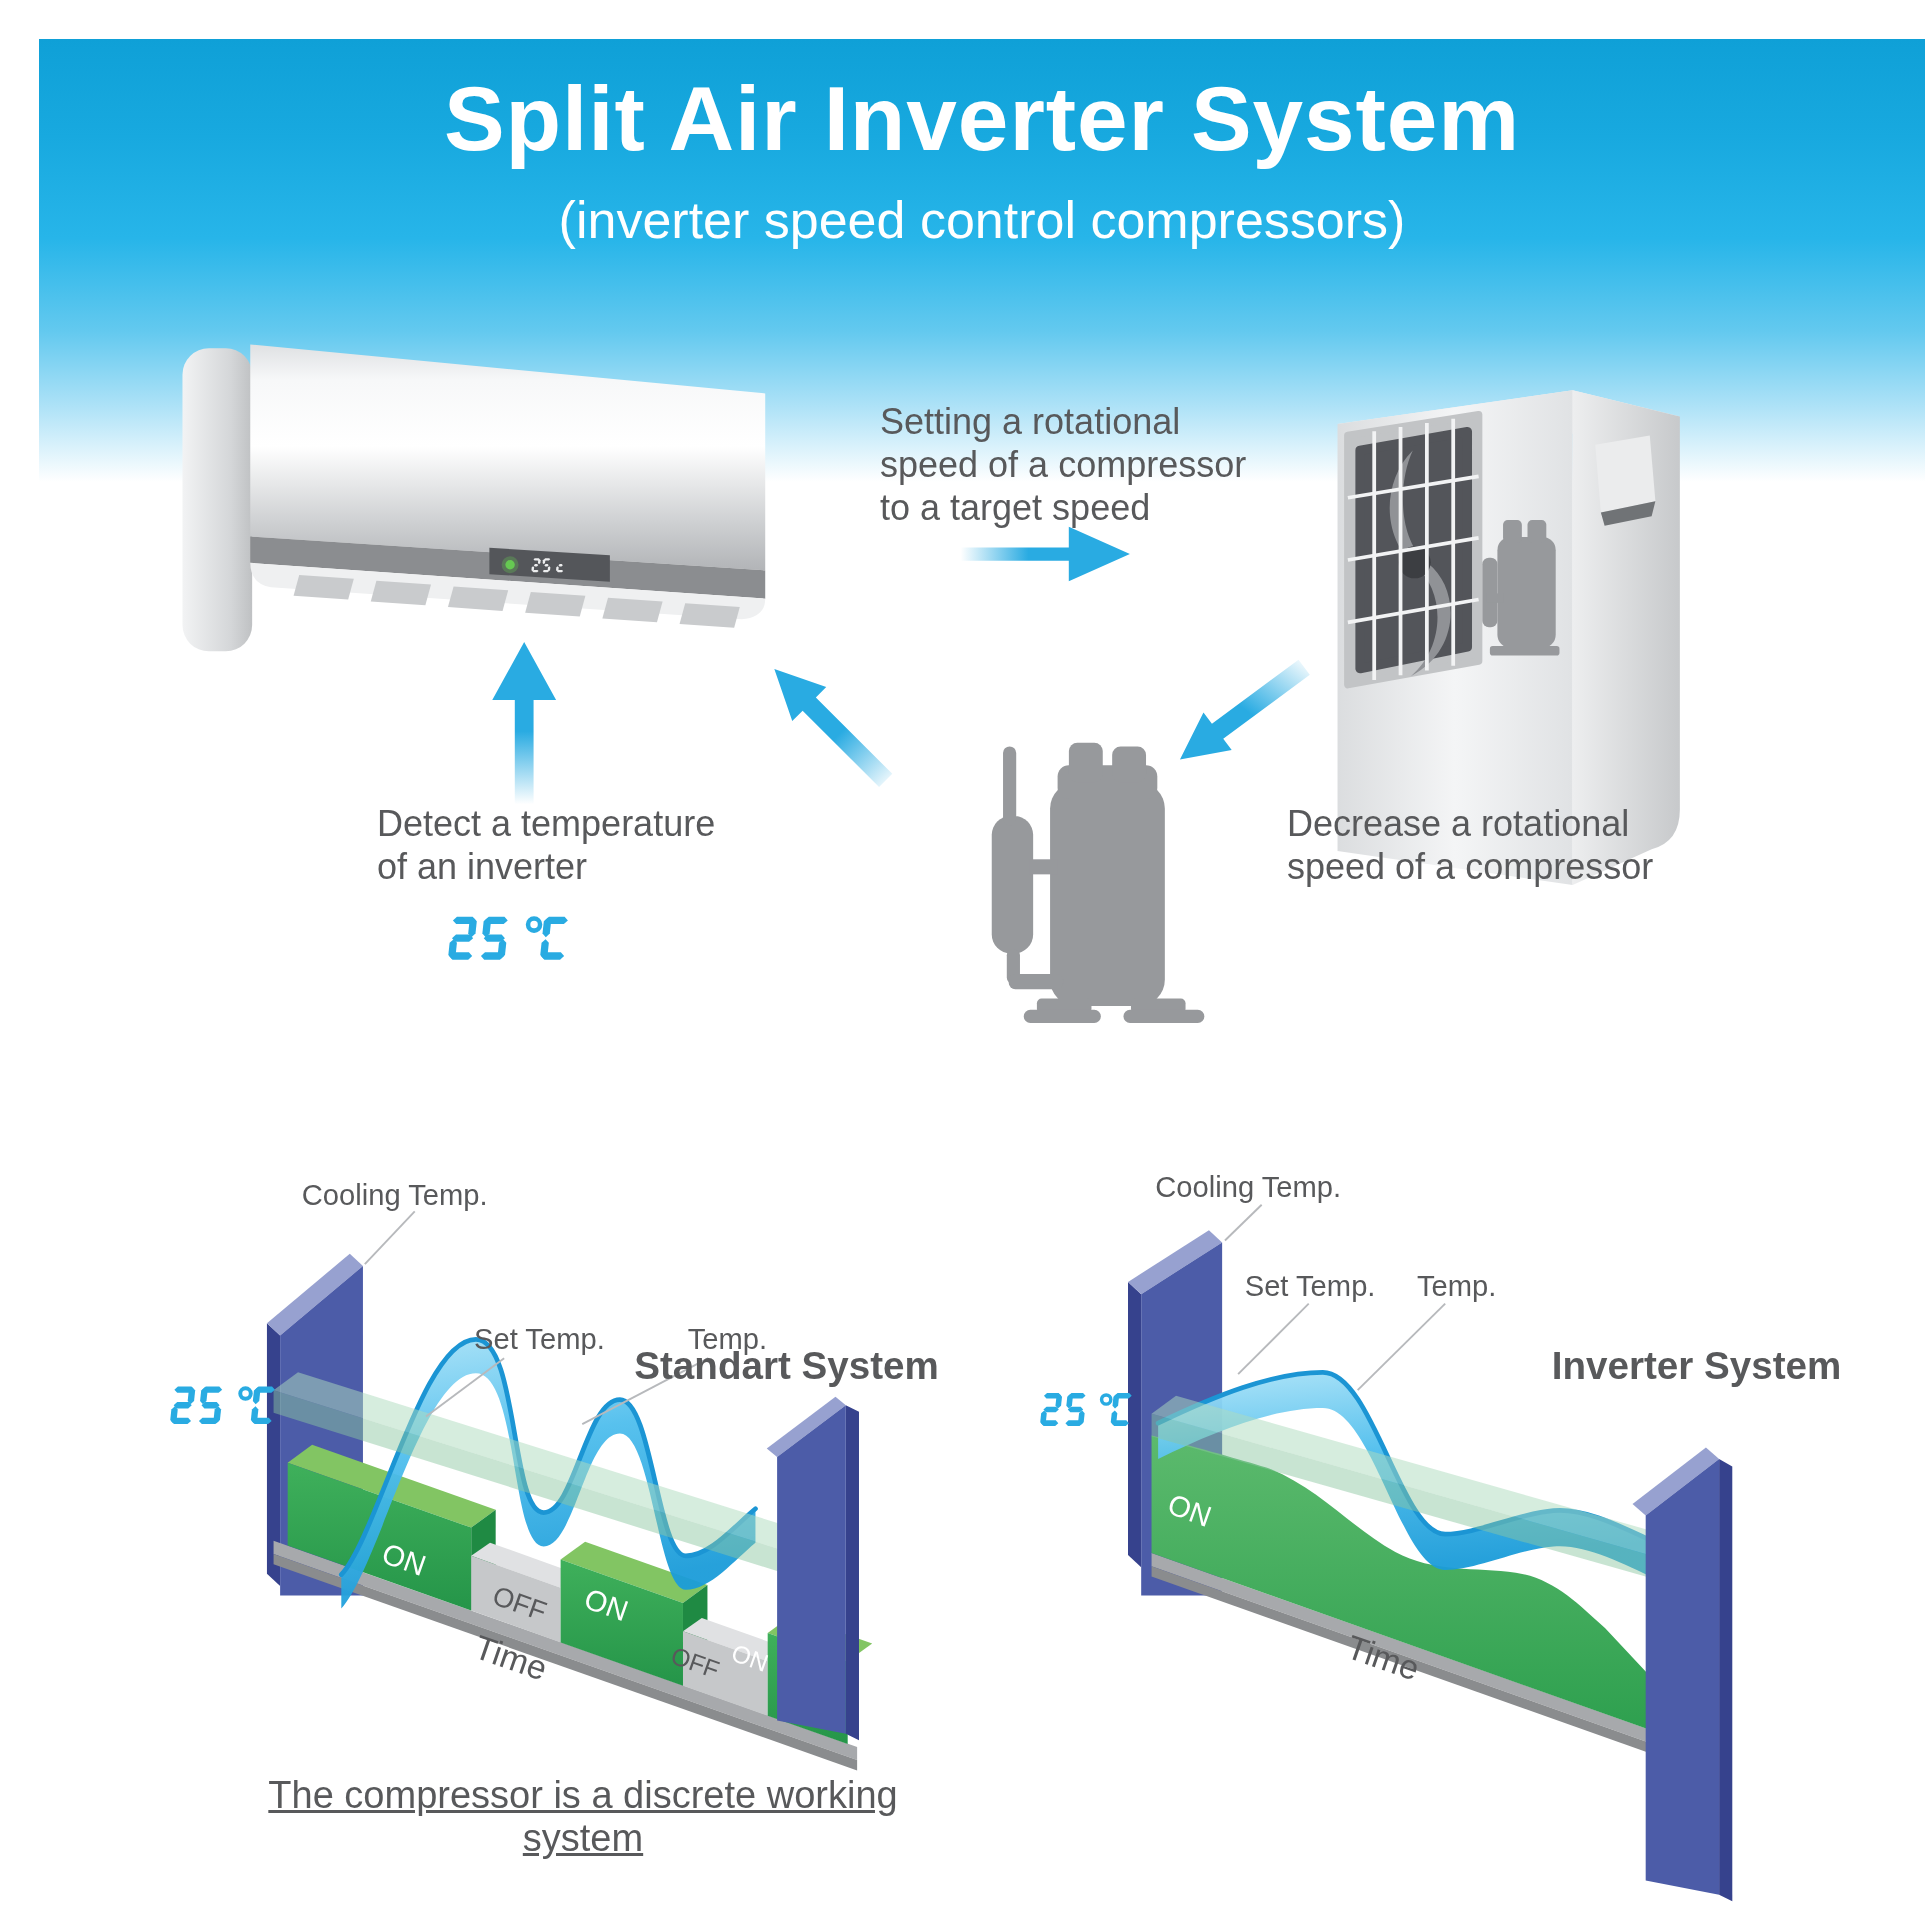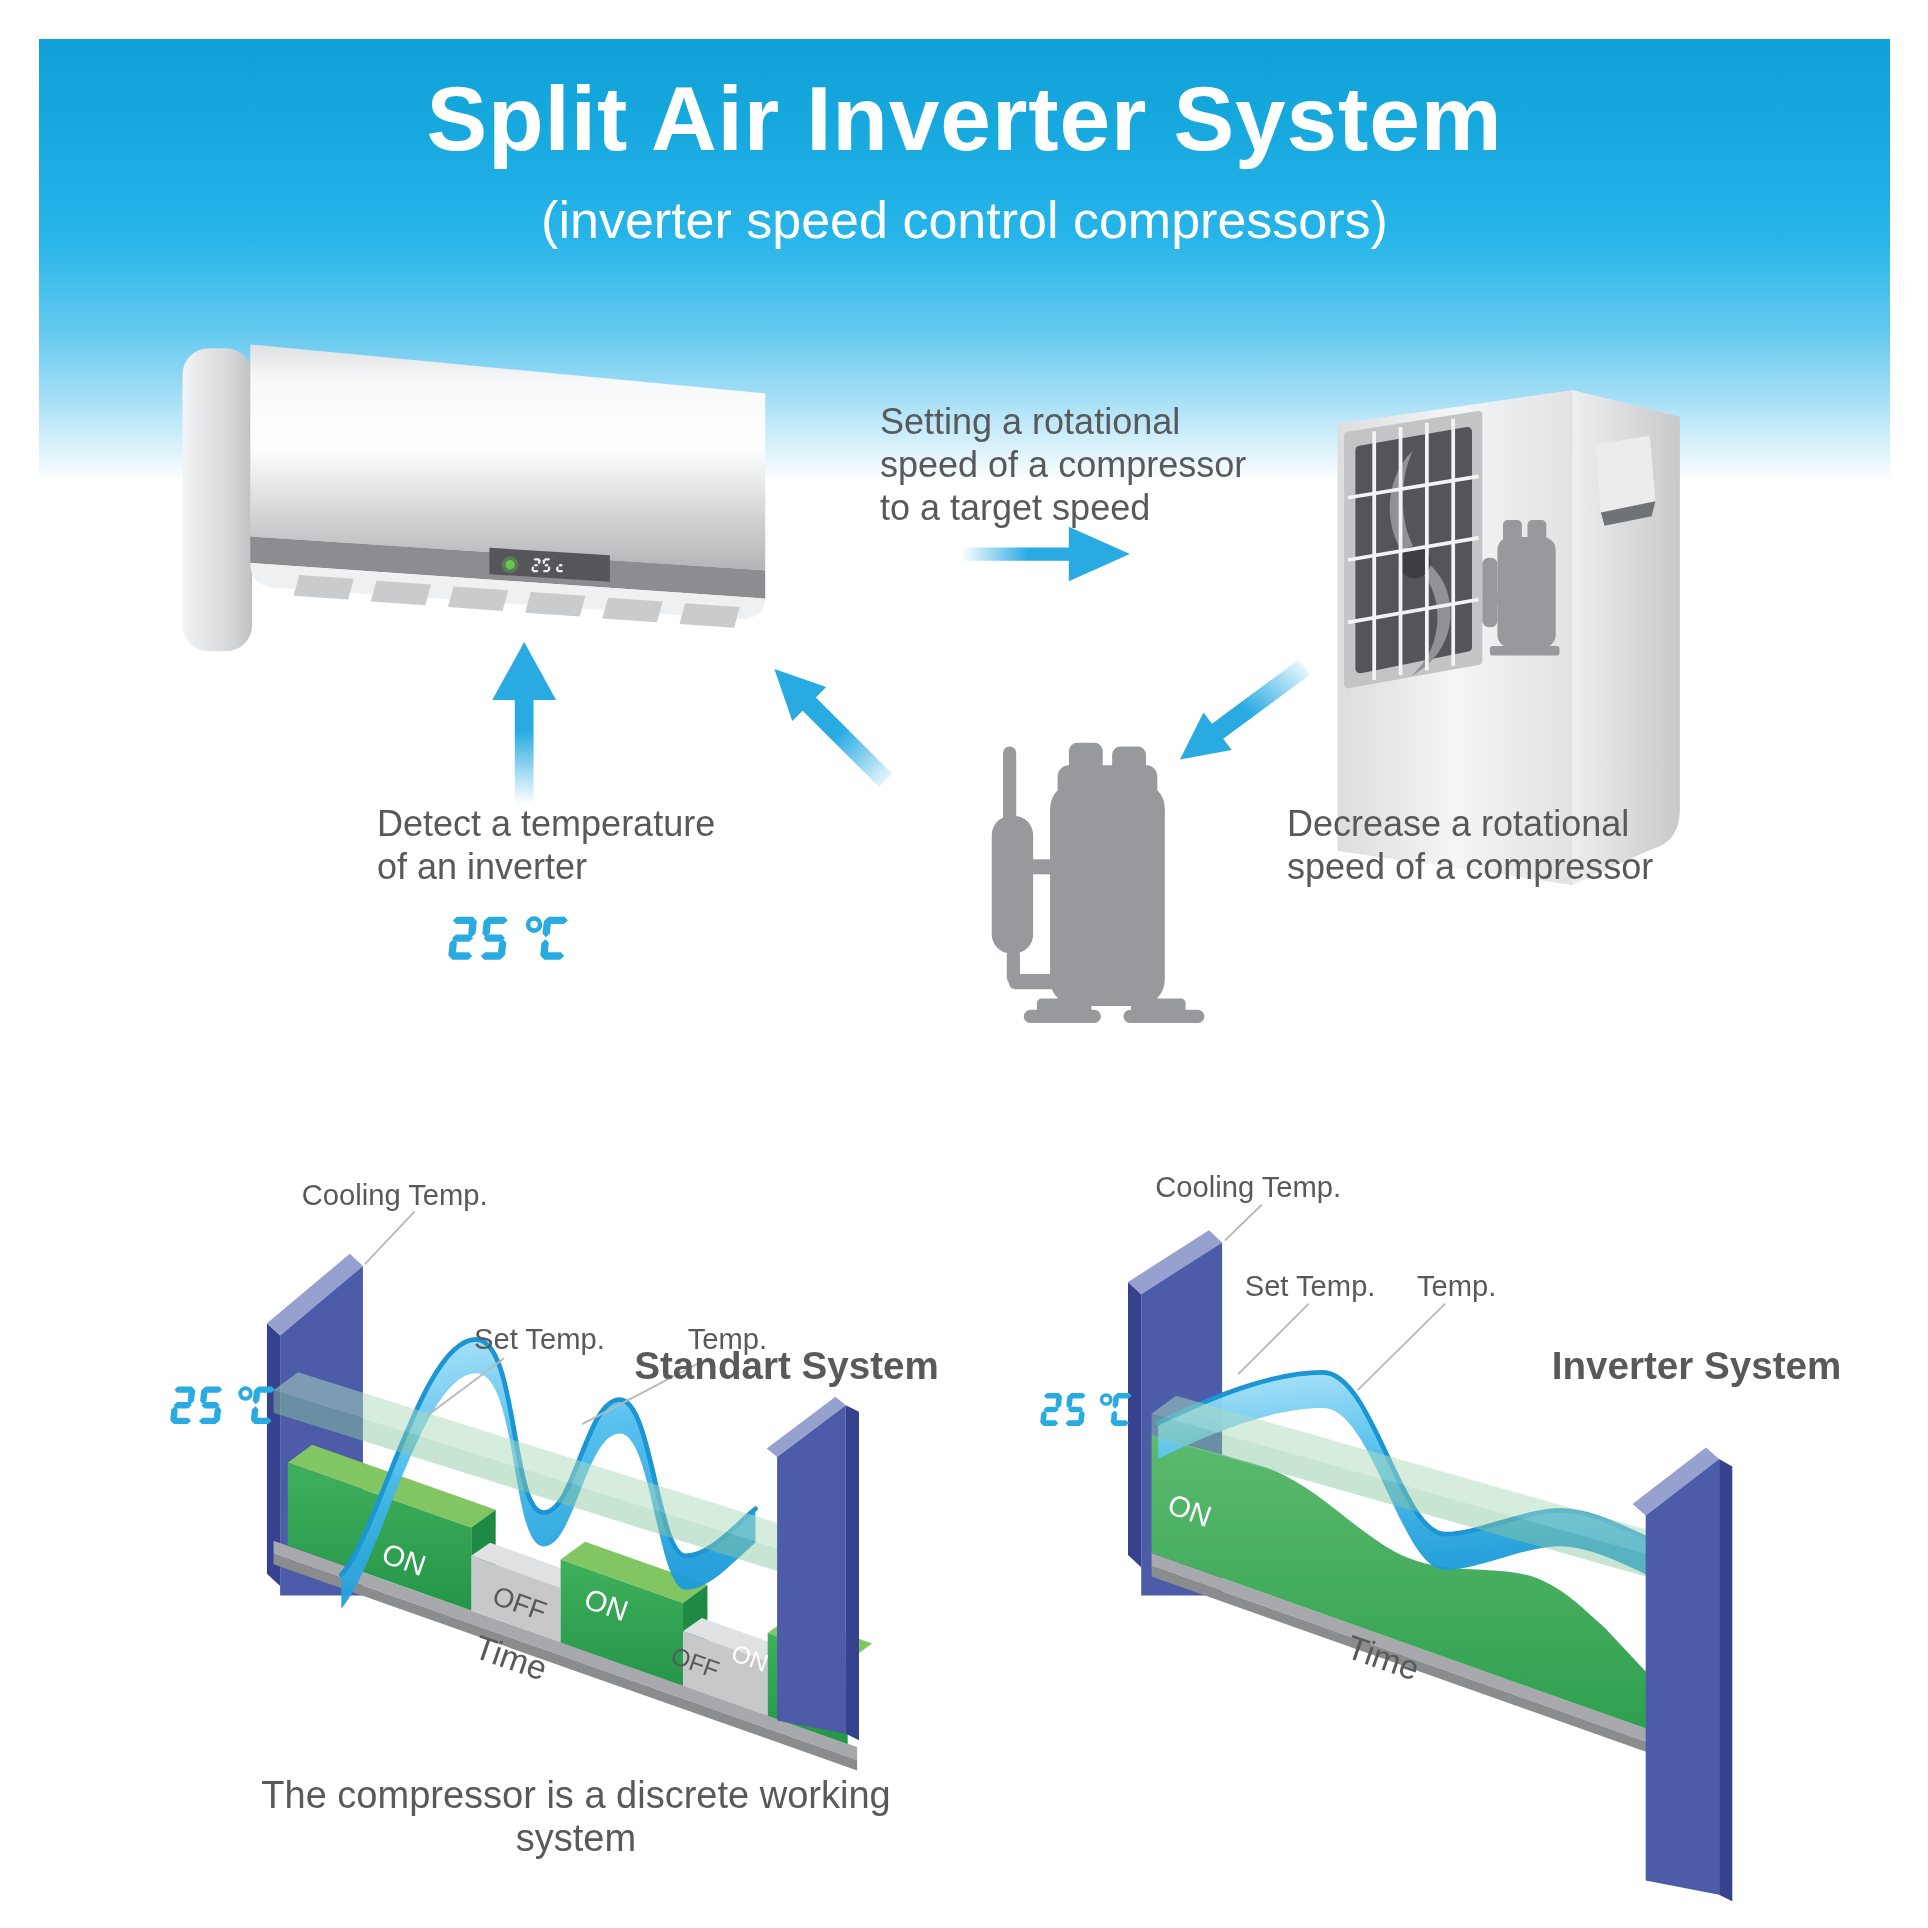--- a/index.html
+++ b/index.html
@@ -1,19 +1,19 @@
 <!DOCTYPE html>
 <html style="font-size:15px"><head>
 <meta charset="utf-8">
 <style>
   html,body{margin:0;padding:0;background:#fff;}
   .page{position:relative;width:1928px;height:1928px;background:#FFFFFF;overflow:hidden;
         font-family:"Liberation Sans","DejaVu Sans",sans-serif;}
   .hdr{position:absolute;left:39px;top:39px;width:1851px;height:443px;
-       background:linear-gradient(180deg,#0FA0D7 0%,#18A9DF 22%,#27B5E9 45%,#63C9EF 66%,#AEE2F7 83%,#FFFFFF 100%);}
+       background:linear-gradient(180deg,#0FA0D7 0%,#18A9DF 22%,#27B5E9 45%,#63C9EF 66%,#AEE2F7 83%,#FFFFFF 100%);padding-left:35px;}
   .title{position:absolute;left:0;top:28px;width:100%;text-align:center;
          font-size:91px;font-weight:bold;color:#FFFFFF;letter-spacing:0.9px;}
   .subtitle{position:absolute;left:0;top:151px;width:100%;text-align:center;
             font-size:52px;color:#FFFFFF;}
   .step{position:absolute;font-size:36px;line-height:43px;color:#58595B;}
   .caption-italic{position:absolute;width:320px;text-align:center;font-size:29px;line-height:38px;
                   font-style:italic;color:#58595B;}
   .chart-caption{position:absolute;text-align:center;font-size:38px;color:#58595B;}
   svg{position:absolute;overflow:visible;}
   svg text{font-family:"Liberation Sans","DejaVu Sans",sans-serif;}
@@ -324,21 +324,21 @@
         </g>
         <circle cx="76.24" cy="7.6000000000000005" r="5.6000000000000005" fill="none" stroke="#29ABE2" stroke-width="4.216"></circle>
         <g transform="translate(85.64,0) skewX(-6)">
           <polygon points="1,3.4000000000000004 4.4,0 18.799999999999997,0 22.2,3.4000000000000004 18.799999999999997,6.800000000000001 4.4,6.800000000000001" fill="#29ABE2"></polygon>
           <polygon points="3.4000000000000004,1 6.800000000000001,4.4 6.800000000000001,15.6 3.4000000000000004,19 0,15.6 0,4.4" fill="#29ABE2"></polygon>
           <polygon points="3.4000000000000004,21 6.800000000000001,24.4 6.800000000000001,35.6 3.4000000000000004,39 0,35.6 0,24.4" fill="#29ABE2"></polygon>
           <polygon points="1,36.6 4.4,33.2 18.799999999999997,33.2 22.2,36.6 18.799999999999997,40 4.4,40" fill="#29ABE2"></polygon>
         </g>
       </g>
   </svg>
-  <div class="chart-caption" style="left:241px;top:1774px;width:670px;">The compressor is a discrete working system</div>
+  <div class="chart-caption" style="left:248px;top:1774px;width:670px;text-decoration:underline;">The compressor is a discrete working system</div>
 
   <svg style="left:1026px;top:1153px;width:829px;height:753px" viewBox="0 0 880 800">
     <defs>
       <linearGradient id="ribR" x1="0" y1="0" x2="0.25" y2="1">
         <stop offset="0" stop-color="#AEE4F8"></stop>
           <stop offset="0.45" stop-color="#4FBEED"></stop>
           <stop offset="1" stop-color="#1B9CD9"></stop>
       </linearGradient>
       <linearGradient id="bandG" x1="0" y1="0" x2="0" y2="1">
         <stop offset="0" stop-color="#5CBA6D"></stop>

